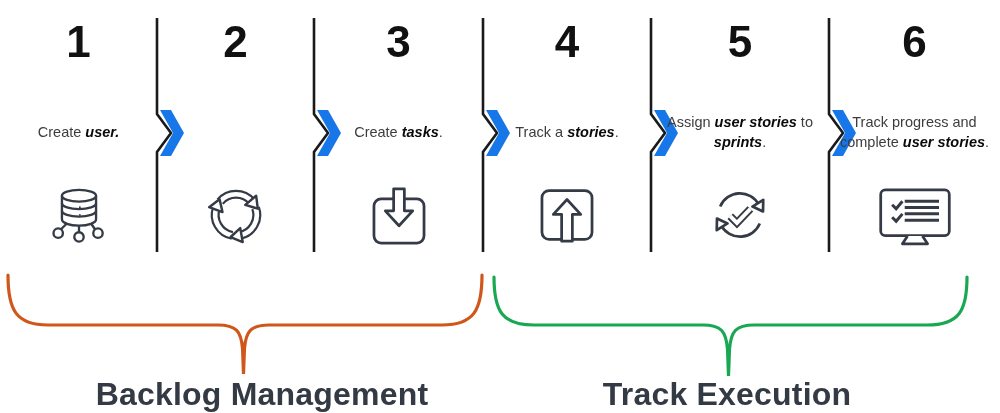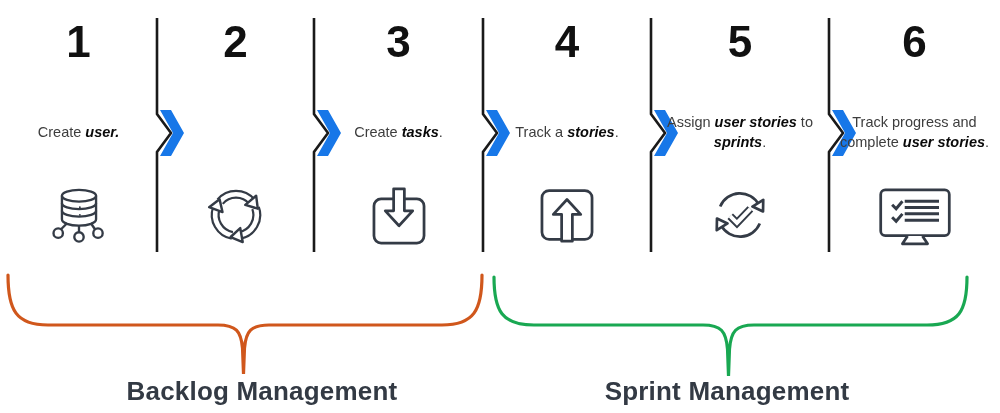--- a/index.html
+++ b/index.html
@@ -18,21 +18,21 @@
     display:flex;align-items:center;justify-content:center;text-align:center;
     font-size:14.5px;line-height:1.35;color:#3d3d3d;
   }
   .step-desc .em{font-weight:bold;font-style:italic;color:#0a0a0a;}
   .icon-wrap{
     position:absolute;top:176px;height:78px;left:0;right:0;
     display:flex;align-items:center;justify-content:center;
   }
   .group-label{
     position:absolute;top:377px;width:404px;text-align:center;
-    font-size:26px;font-weight:bold;letter-spacing:.2px;line-height:1.1;
+    font-size:32px;font-weight:bold;letter-spacing:.2px;line-height:1.1;
   }
 </style>
 </head>
 <body>
 
 <div class="canvas">
   <svg id="overlay" xmlns="http://www.w3.org/2000/svg">
       <polyline points="157,18 157,114 171,133 157,152 157,252" fill="none" stroke="#1a1a1a" stroke-width="2.6" stroke-linejoin="miter"></polyline>
       <polygon points="160,110 171,110 184,133 171,156 160,156 173,133" fill="#1777e8"></polygon>
       <polyline points="314,18 314,114 328,133 314,152 314,252" fill="none" stroke="#1a1a1a" stroke-width="2.6" stroke-linejoin="miter"></polyline>
@@ -148,14 +148,14 @@
               <line x1="-9" y1="4.5" x2="21" y2="4.5"></line>
      <path d="M-20 -9 L-16.5 -5.5 L-11 -12"></path>
      <path d="M-20 2 L-16.5 5.5 L-11 -1"></path>
    </g>
    <path d="M-6.5 18.3 L-11 25.2 H11 L6.5 18.3" fill="#fff" stroke-linejoin="round"></path>
  </svg>
         </div>
       </div>
     </div>
   <div class="group-label" style="left: 60px; color: rgb(51, 58, 68);">Backlog Management</div>
-  <div class="group-label" style="left: 525px; color: rgb(51, 58, 68);">Sprint Management</div>
+  <div class="group-label" style="left: 525px; color: rgb(51, 58, 68);">Track Execution</div>
 </div>
 
 </body></html>

